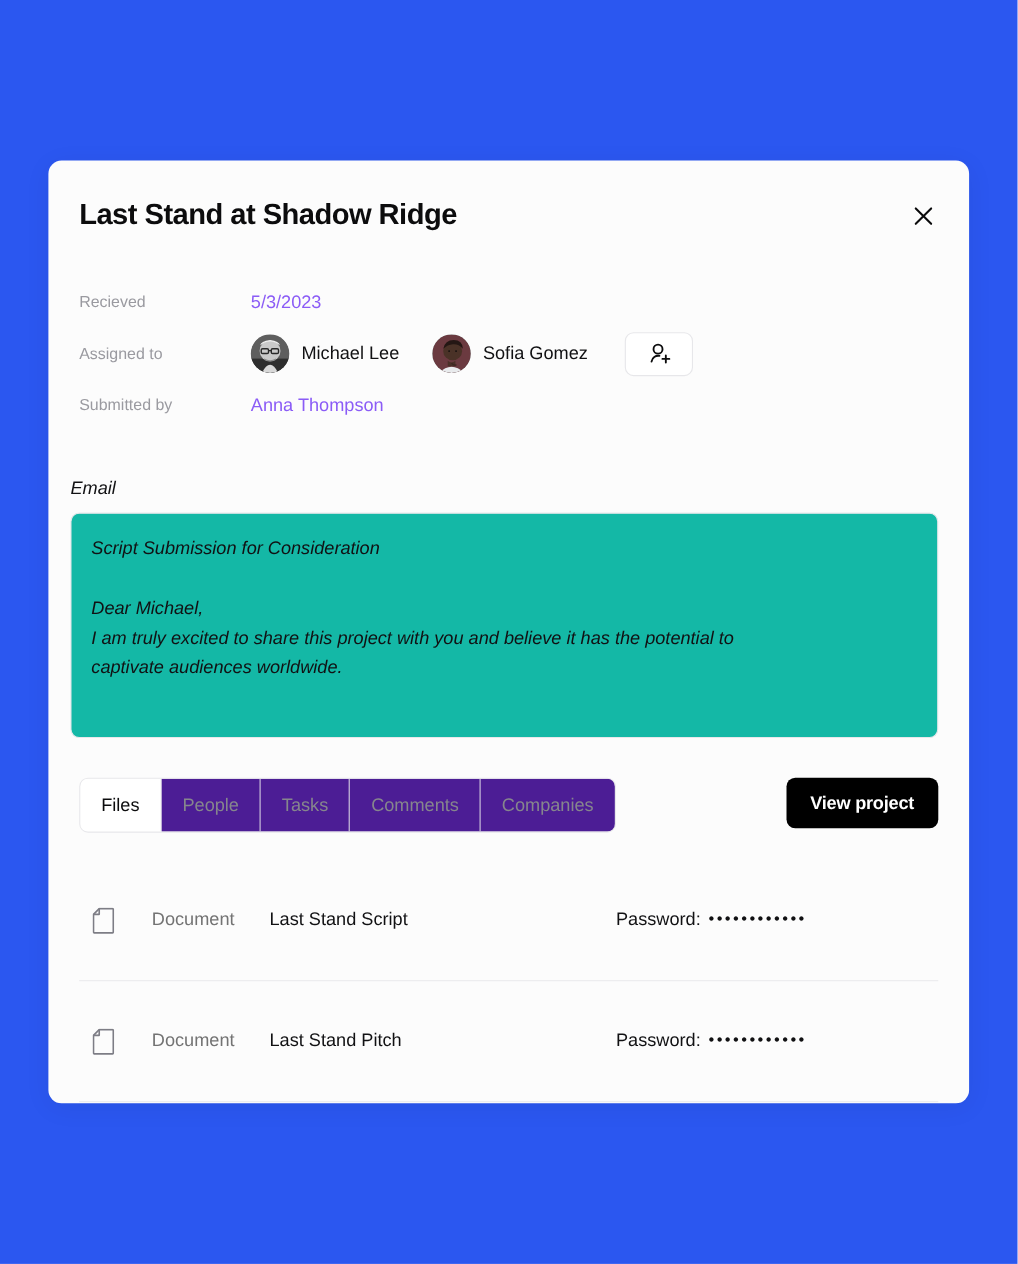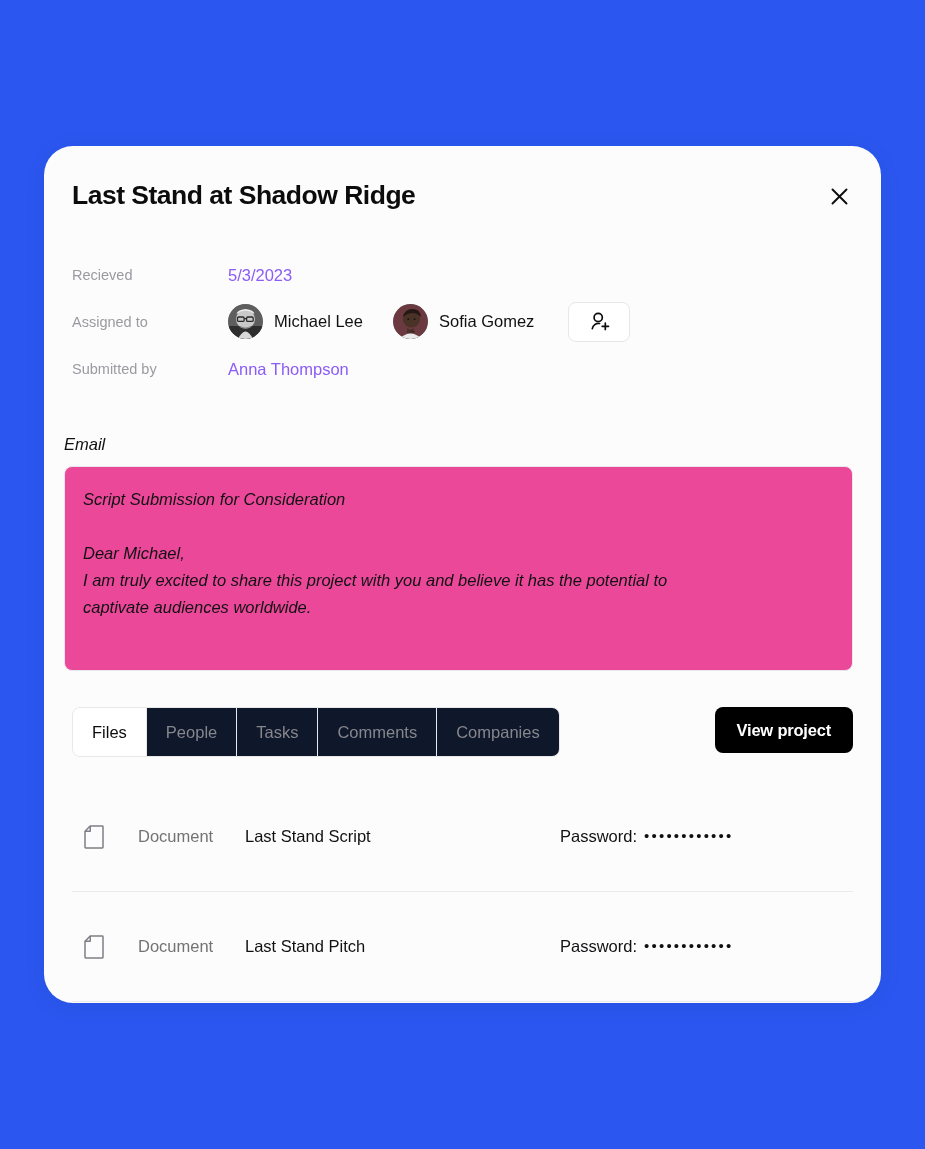--- a/index.html
+++ b/index.html
@@ -15,21 +15,21 @@
     overflow: hidden;
   }
 
   .card {
     position: absolute;
     left: 44px;
     top: 146px;
     width: 837px;
     height: 857px;
     background: #FCFCFC;
-    border-radius: 29px;
+    border-radius: 12px;
     box-sizing: border-box;
     box-shadow: 0 4px 24px rgba(0,0,0,0.06);
   }
 
   
   .card-header {
     position: absolute;
     left: 28px;
     top: 32px;
     right: 28px;
@@ -133,21 +133,21 @@
     font-style: italic;
   }
   .email-label {
     font-size: 16.5px;
     color: #111113;
     margin-bottom: 12px;
   }
   .email-box {
     border: 1px solid #E8E8EB;
     border-radius: 8px;
-    background: #ec4899;
+    background: #14b8a6;
     height: 205px;
     box-sizing: border-box;
     padding: 19px 18px;
     font-size: 16.5px;
     color: #111113;
     line-height: 27px;
     overflow: hidden;
     white-space: pre-wrap;
   }
 
@@ -170,21 +170,21 @@
     height: 48px;
     background: #F6F6F7;
   }
   .tab {
     display: flex;
     align-items: center;
     justify-content: center;
     padding: 0 19px;
     font-size: 16.5px;
     color: #86868D;
-    background: #0f172a;
+    background: #4c1d95;
     border-right: 1px solid #E8E8EB;
     cursor: pointer;
     white-space: nowrap;
     box-sizing: border-box;
   }
   .tab:last-child { border-right: none; }
   .tab.active {
     background: #FFFFFF;
     color: #0C0C0D;
     font-weight: normal;

